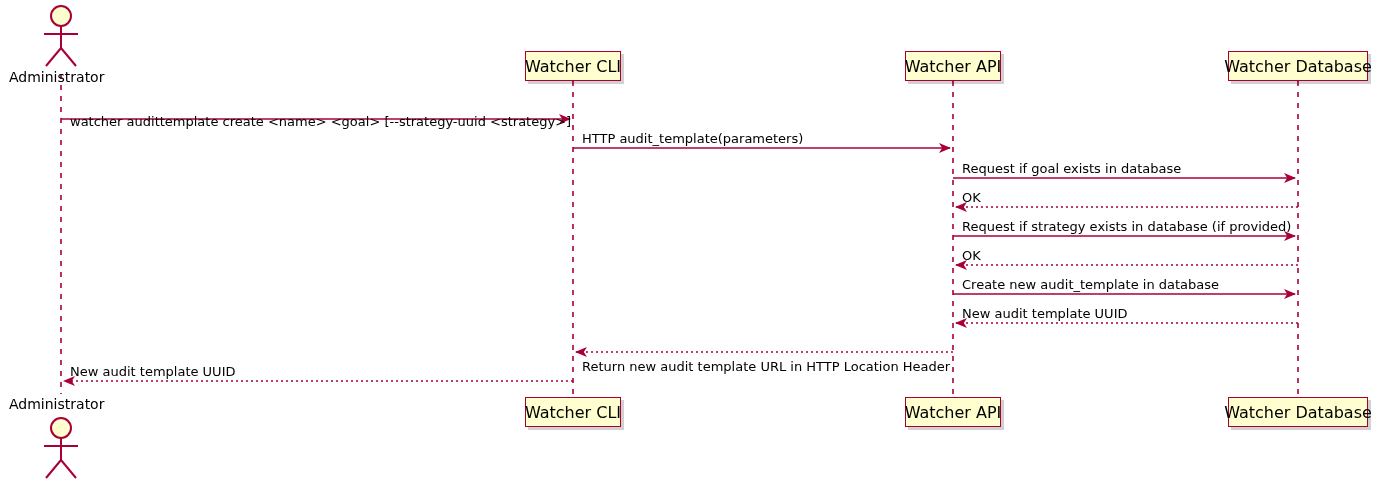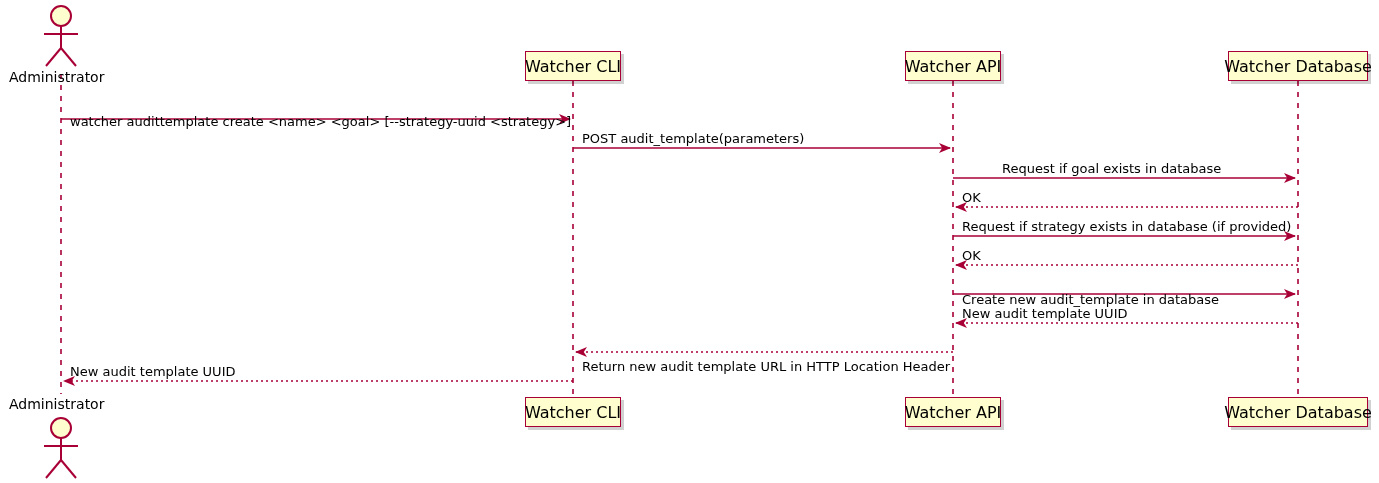--- a/index.html
+++ b/index.html
@@ -126,24 +126,24 @@
   </div>
   <div class="participant-box" style="left:905px; top:397px; width:96px; height:30px;">
     <span class="plabel">Watcher API</span>
   </div>
   <div class="participant-box" style="left:1228px; top:397px; width:140px; height:30px;">
     <span class="plabel">Watcher Database</span>
   </div>
 
   <div id="msg-labels">
       <div class="pu-text msg-label" style="left: 70px; top: 103px; margin-top: 12px;">watcher audittemplate create &lt;name&gt; &lt;goal&gt; [--strategy-uuid &lt;strategy&gt;]</div>
-      <div class="pu-text msg-label" style="left: 582px; top: 132px;">POST audit_template(parameters)</div>
-      <div class="pu-text msg-label" style="left: 1002px; top: 162px;">Request if goal exists in database</div>
+      <div class="pu-text msg-label" style="left: 582px; top: 132px;">HTTP audit_template(parameters)</div>
+      <div class="pu-text msg-label" style="left: 962px; top: 162px;">Request if goal exists in database</div>
       <div class="pu-text msg-label" style="left: 962px; top: 191px;">OK</div>
       <div class="pu-text msg-label" style="left: 962px; top: 220px; text-align: center;">Request if strategy exists in database (if provided)</div>
       <div class="pu-text msg-label" style="left: 962px; top: 249px;">OK</div>
-      <div class="pu-text msg-label" style="left: 962px; top: 278px; margin-top: 15px;">Create new audit_template in database</div>
+      <div class="pu-text msg-label" style="left: 962px; top: 278px;">Create new audit_template in database</div>
       <div class="pu-text msg-label" style="left: 962px; top: 307px;">New audit template UUID</div>
       <div class="pu-text msg-label" style="left: 582px; top: 336px; margin-top: 24px;">Return new audit template URL in HTTP Location Header</div>
       <div class="pu-text msg-label" style="left: 70px; top: 365px;">New audit template UUID</div>
     </div>
 
 </div>
 
 </body></html>

